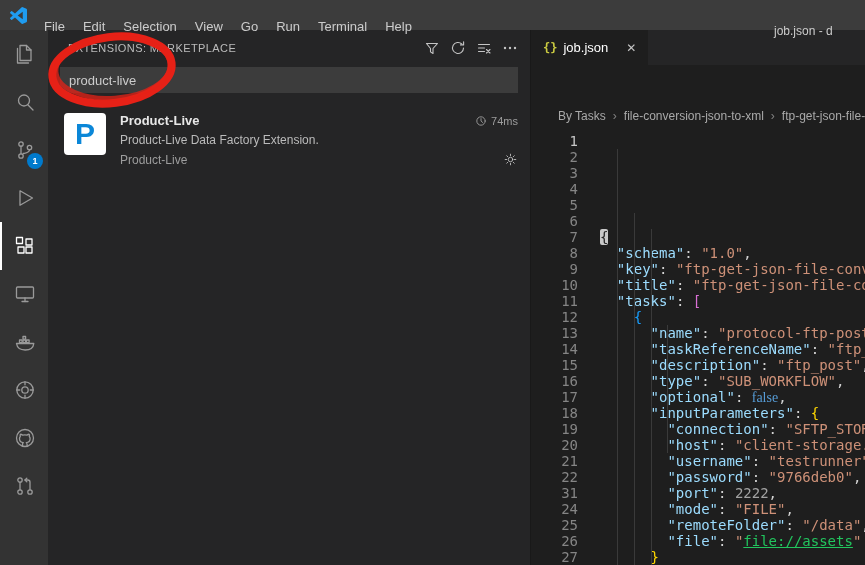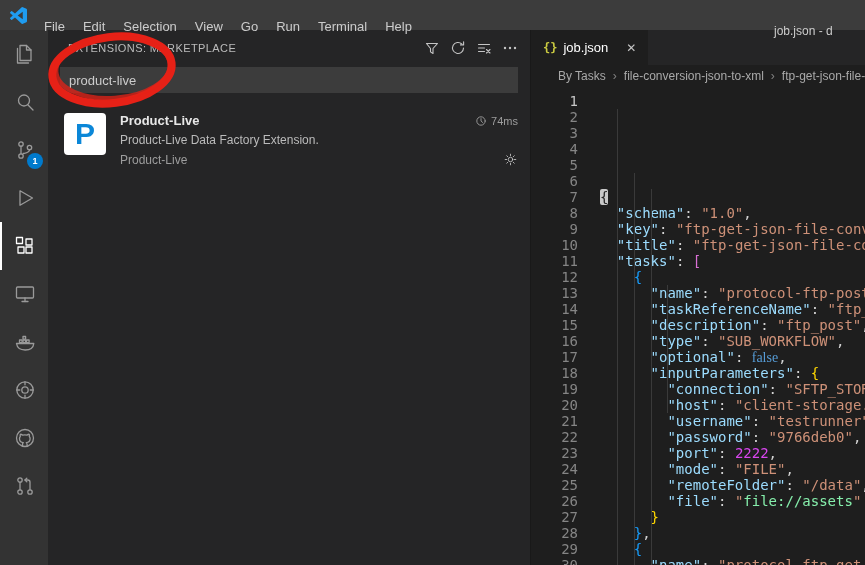--- a/index.html
+++ b/index.html
@@ -41,37 +41,37 @@
   .ext-publisher { font-size:12px; color:#9d9d9d; flex:1; }
   .ext-gear { color:#cccccc; cursor:pointer; display:flex; }
   .ext-gear svg { width:15px; height:15px; fill:none; stroke:currentColor; stroke-width:1.3; stroke-linecap:round; }
 
   
   .editor { flex:1; background:#1e1e1e; display:flex; flex-direction:column; border-left:1px solid #191919; min-width:0; }
   .tabbar { height:35px; background:#252526; display:flex; flex-shrink:0; }
   .tab { background:#1e1e1e; display:flex; align-items:center; padding:0 12px; gap:6px; font-size:13px; color:#ffffff; cursor:pointer; border-right:1px solid #252526; }
   .tab-icon { color:#cbcb41; font-weight:bold; font-size:12px; font-family:"DejaVu Sans Mono", monospace; }
   .tab-close { color:#c5c5c5; margin-left:12px; font-size:12px; }
-  .breadcrumbs { height:22px; display:flex; align-items:center; font-size:12px; color:#a9a9a9; padding-left:27px; gap:7px; white-space:nowrap; overflow:hidden; flex-shrink:0; }
+  .breadcrumbs { height:22px; display:flex; align-items:center; font-size:12px; color:#a9a9a9; padding-left:27px; gap:7px; white-space:nowrap; overflow:hidden; flex-shrink:0;margin-top:40px; }
   .crumb-sep { color:#808080; }
 
   .code-area { flex:1; display:flex; font-family:"DejaVu Sans Mono","Liberation Mono", monospace; font-size:14px; line-height:16px; padding-top:6px; overflow:hidden; }
   .gutter { width:47px; text-align:right; color:#858585; flex-shrink:0; }
   .ln { height:16px; }
   .ln.active { color:#c6c6c6; }
   .code-lines { position:relative; white-space:pre; margin-left:22px; flex:1; overflow:hidden; }
   .code-line { height:16px; }
   .guide { position:absolute; width:1px; background:#3a3a3a; }
 
   .tk-p  { color:#d4d4d4; }
   .tk-k  { color:#9cdcfe; }
   .tk-s  { color:#ce9178; }
-  .tk-n  { color:#d946ef; }
+  .tk-n  { color:#a3a3a3; }
   .tk-b  { color:#569cd6;font-family:Liberation Serif, serif; }
-  .tk-l  { color:#86efac; }
+  .tk-l  { color:#22c55e; text-decoration:underline; }
   .tk-b1 { color:#ffd700; }
   .tk-b2 { color:#da70d6; }
   .tk-b3 { color:#179fff; }
   .tk-hl { background:#c8c8c8; color:#222222 !important; border-radius:2px; }
 
   
   .annotation { position:absolute; left:38px; top:24px; pointer-events:none; z-index:50; }
 </style>
 </head>
 <body>
@@ -261,21 +261,21 @@
           <div class="ln">13</div>
           <div class="ln">14</div>
           <div class="ln">15</div>
           <div class="ln">16</div>
           <div class="ln">17</div>
           <div class="ln">18</div>
           <div class="ln">19</div>
           <div class="ln">20</div>
           <div class="ln">21</div>
           <div class="ln">22</div>
-          <div class="ln">23</div>
+          <div class="ln">31</div>
           <div class="ln">24</div>
           <div class="ln">25</div>
           <div class="ln">26</div>
           <div class="ln">27</div>
           <div class="ln">28</div>
           <div class="ln">29</div>
           <div class="ln">30</div>
         </div>
       <div class="code-lines">
         <div class="guide" style="left:2ch; top:16px; height:464px;"></div>

